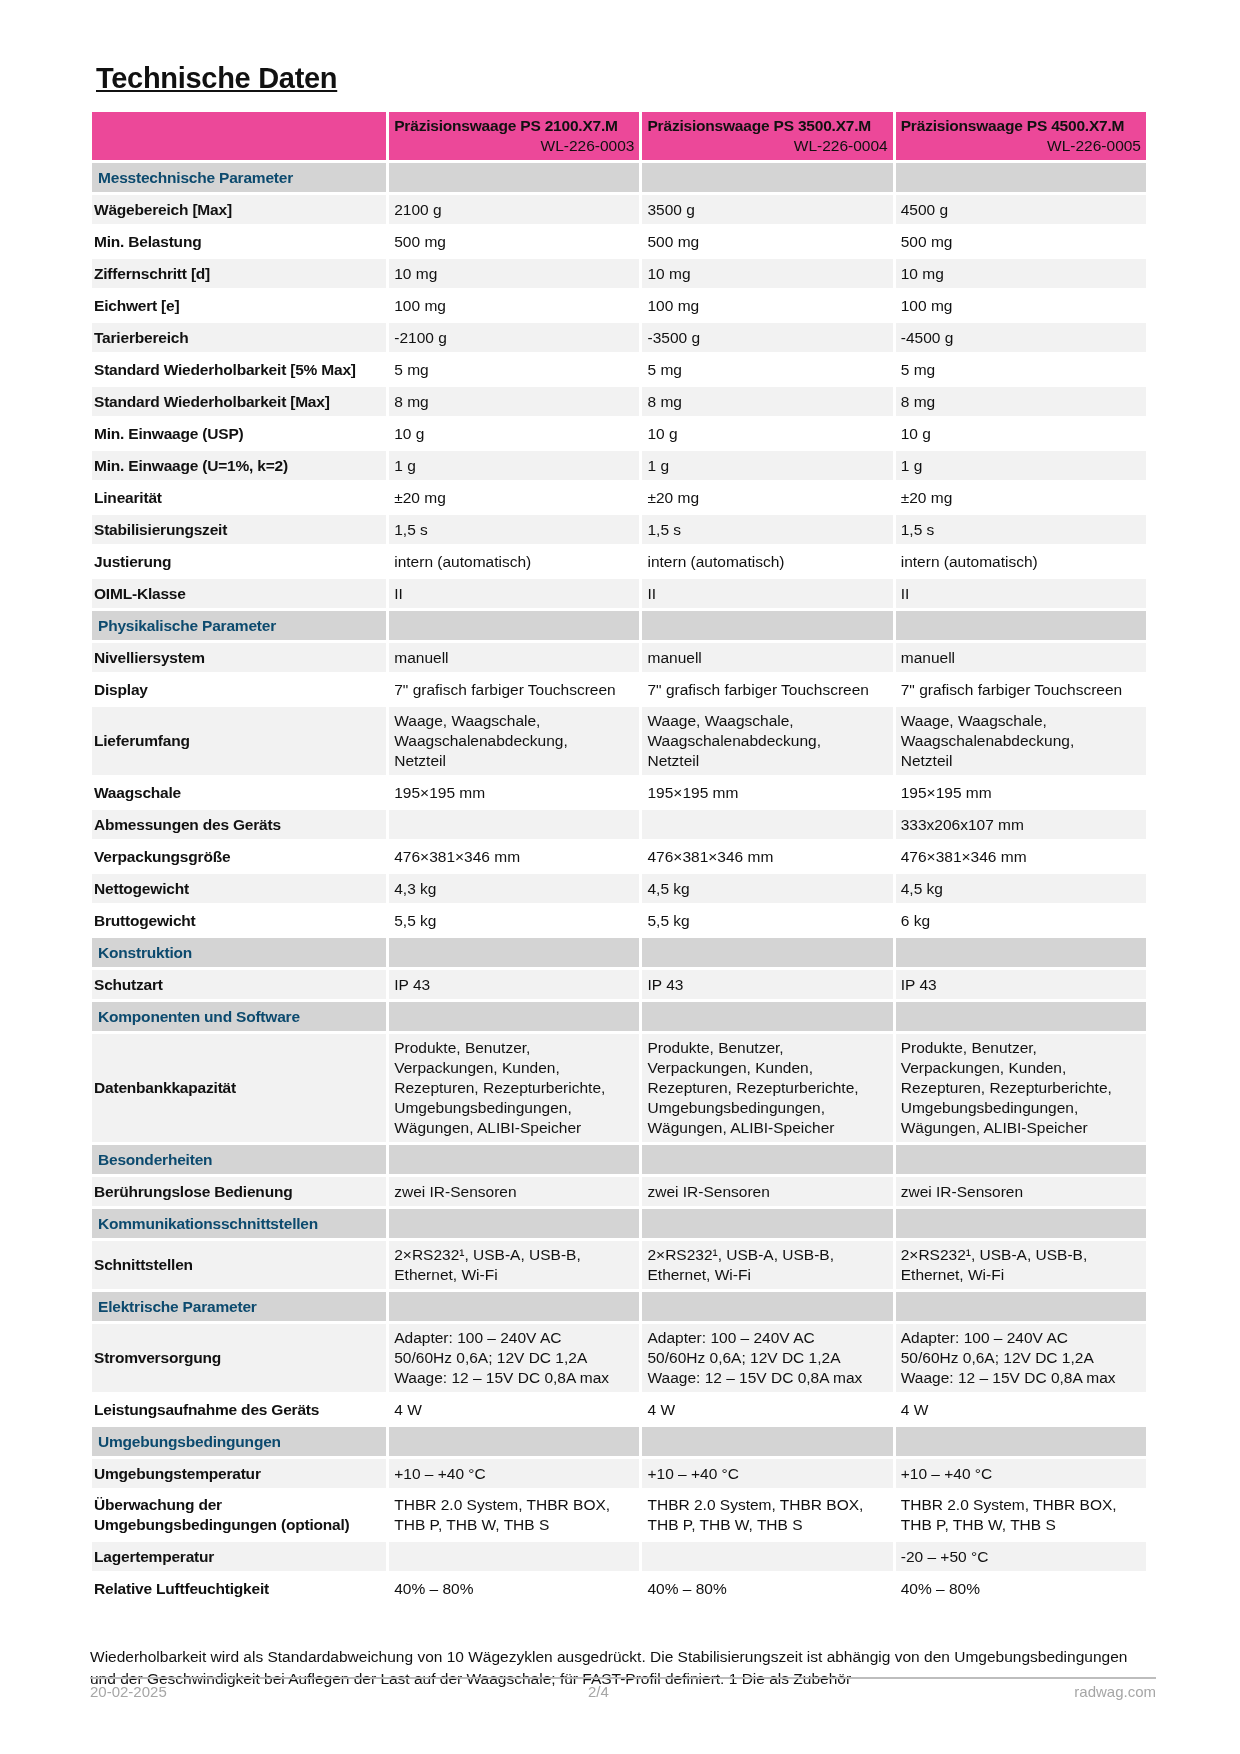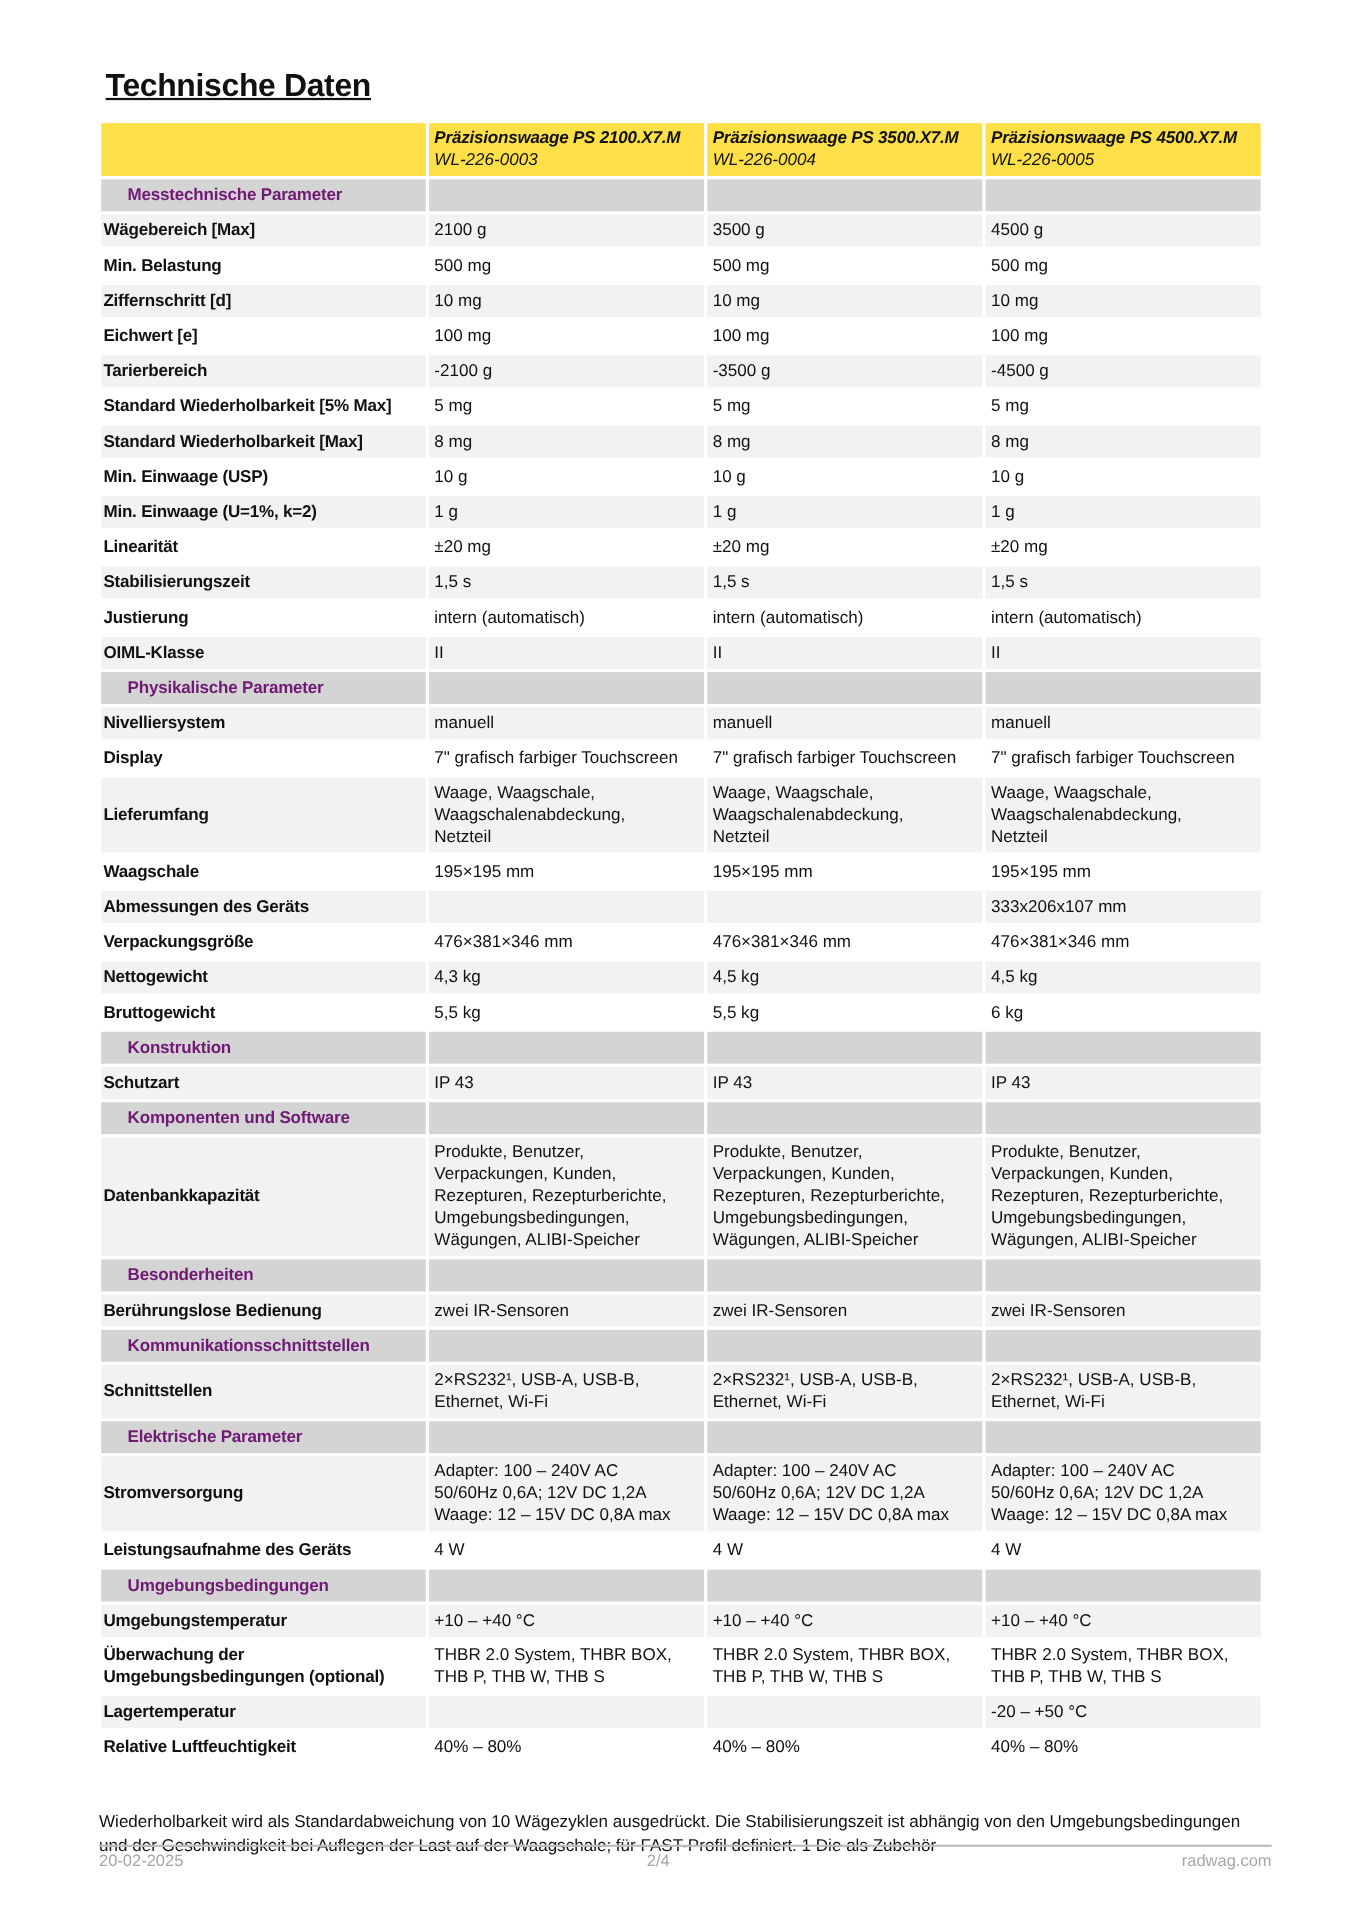--- a/index.html
+++ b/index.html
@@ -5,26 +5,26 @@
   * { box-sizing: border-box; margin: 0; padding: 0; }
   html, body { width: 1240px; height: 1754px; background: #ffffff; }
   body { font-family: "Liberation Sans", "DejaVu Sans", sans-serif; color: #111111; position: relative; overflow: hidden; }
   .title { position: absolute; left: 96px; top: 62px; font-size: 29px; font-weight: bold; letter-spacing: -0.3px; color: #111; text-decoration: underline; }
   .spec-table { position: absolute; left: 92px; top: 109px; width: 1060px; border-collapse: separate; border-spacing: 3px 3px; margin-left: -3px; }
   .spec-table td { font-size: 15.5px; line-height: 20px; padding: 4px 5px; vertical-align: middle; }
   .spec-table td.label { width: 297px; font-weight: bold; padding-left: 2px; letter-spacing: -0.2px; }
   .spec-table td.val { width: 253px; }
   .row-a td { background: #f2f2f2; height: 29px; }
   .row-b td { background: #ffffff; height: 29px; }
-  .row-head td { background: #fde047; height: 46px; font-style: italic; }
+  .row-head td { background: #ec4899; height: 46px; }
   .row-head td.prod { vertical-align: middle; }
   .prod-name { font-weight: bold; display: block; letter-spacing: -0.2px; }
-  .prod-code { display: block; }
+  .prod-code { display: block; text-align: right; }
   .row-section td { background: #d4d4d4; height: 29px; }
-  .row-section td.label { color: #701a75; padding-left: 24px; }
+  .row-section td.label { color: #0c4a6e; padding-left: 6px; }
   .multi { white-space: pre-line; }
   .footnote { position: absolute; left: 90px; top: 1603px; width: 1060px; font-size: 15.5px; line-height: 22px; color: #111; margin-top: 43px; }
   .footer-line { position: absolute; left: 90px; top: 1677px; width: 1066px; height: 2px; background: #bdbdbd; }
   .footer { position: absolute; left: 90px; top: 1683px; width: 1066px; font-size: 15px; color: #a6a6a6; }
   .footer .date { position: absolute; left: 0; }
   .footer .page { position: absolute; left: 498px; }
   .footer .site { position: absolute; right: 0; margin-left: 24px; }
 </style>
 </head>
 <body>

